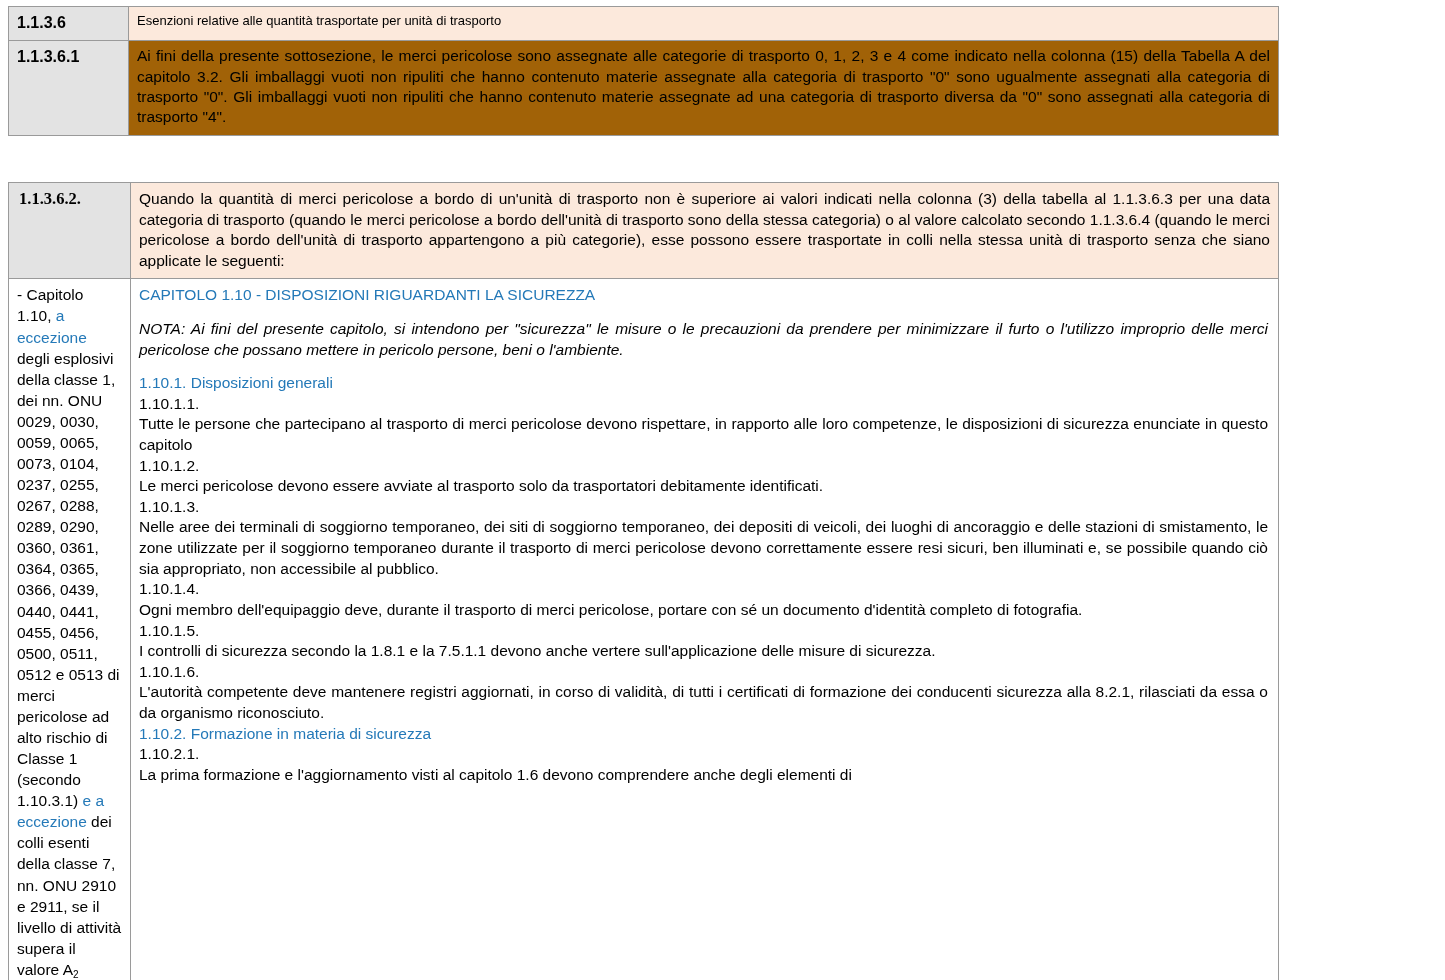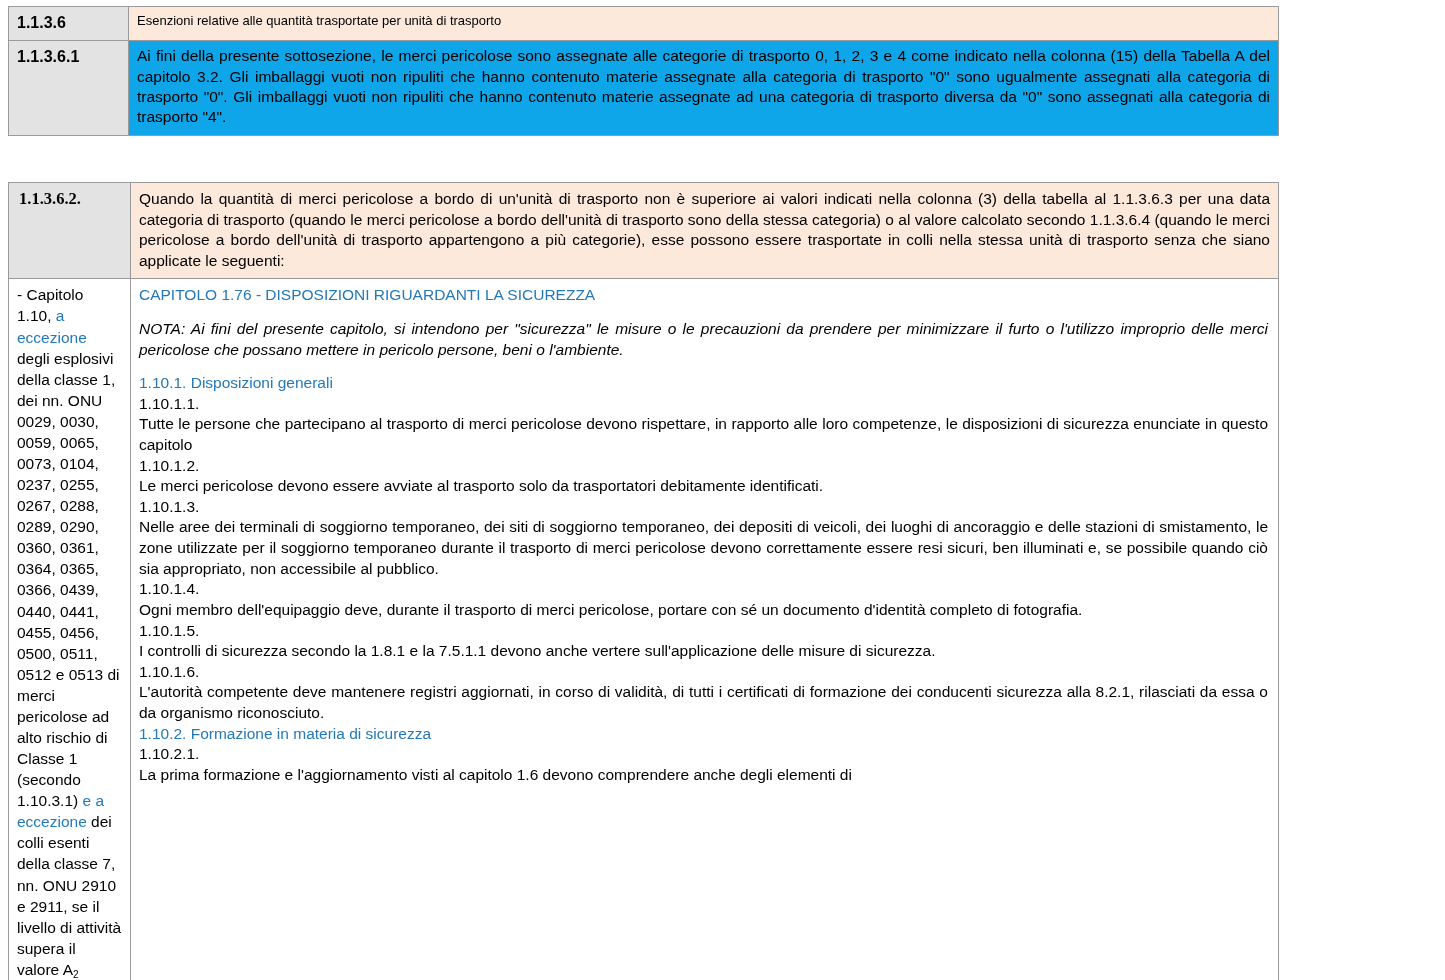--- a/index.html
+++ b/index.html
@@ -39,21 +39,21 @@
     font-weight: bold;
     background: #e3e3e3;
     font-size: 16px;
     padding-left: 10px;
   }
   .head-cell {
     background: #fce9dc;
     font-size: 13px;
   }
   .body-cell {
-    background: #0ea5e9;
+    background: #a16207;
     text-align: justify;
   }
 
   .spacer { height: 46px; }
 
   
   table.doc2 {
     border-collapse: collapse;
     width: 100%;
     table-layout: fixed;
@@ -129,21 +129,21 @@
     <tbody>
         <tr>
       <td class="num-cell2">1.1.3.6.2.</td>
       <td class="intro-cell">Quando la quantità di merci pericolose a bordo di un'unità di trasporto non è superiore ai valori indicati nella colonna (3) della tabella al 1.1.3.6.3 per una data categoria di trasporto (quando le merci pericolose a bordo dell'unità di trasporto sono della stessa categoria) o al valore calcolato secondo 1.1.3.6.4 (quando le merci pericolose a bordo dell'unità di trasporto appartengono a più categorie), esse possono essere trasportate in colli nella stessa unità di trasporto senza che siano applicate le seguenti:</td>
     </tr>
     <tr>
       <td class="col-left">
         <p><span>- Capitolo 1.10, </span><span class="blue">a eccezione</span><span> degli esplosivi della classe 1, dei nn. ONU 0029, 0030, 0059, 0065, 0073, 0104, 0237, 0255, 0267, 0288, 0289, 0290, 0360, 0361, 0364, 0365, 0366, 0439, 0440, 0441, 0455, 0456, 0500, 0511, 0512 e 0513 di merci pericolose ad alto rischio di Classe 1 (secondo 1.10.3.1) </span><span class="blue">e a eccezione</span><span> dei colli esenti della classe 7, nn. ONU 2910 e 2911, se il livello di attività supera il valore A</span><sub>2</sub></p>
       </td>
       <td class="col-right">
-        <p class="blue-head">CAPITOLO 1.76 - DISPOSIZIONI RIGUARDANTI LA SICUREZZA</p>
+        <p class="blue-head">CAPITOLO 1.10 - DISPOSIZIONI RIGUARDANTI LA SICUREZZA</p>
         <div class="gap"></div>
         <p class="nota">NOTA: Ai fini del presente capitolo, si intendono per "sicurezza" le misure o le precauzioni da prendere per minimizzare il furto o l'utilizzo improprio delle merci pericolose che possano mettere in pericolo persone, beni o l'ambiente.</p>
         <div class="gap"></div>
         <p class="blue-head">1.10.1. Disposizioni generali</p>
         <p>1.10.1.1.</p>
         <p>Tutte le persone che partecipano al trasporto di merci pericolose devono rispettare, in rapporto alle loro competenze, le disposizioni di sicurezza enunciate in questo capitolo</p>
         <p>1.10.1.2.</p>
         <p>Le merci pericolose devono essere avviate al trasporto solo da trasportatori debitamente identificati.</p>
         <p>1.10.1.3.</p>
         <p>Nelle aree dei terminali di soggiorno temporaneo, dei siti di soggiorno temporaneo, dei depositi di veicoli, dei luoghi di ancoraggio e delle stazioni di smistamento, le zone utilizzate per il soggiorno temporaneo durante il trasporto di merci pericolose devono correttamente essere resi sicuri, ben illuminati e, se possibile quando ciò sia appropriato, non accessibile al pubblico.</p>

